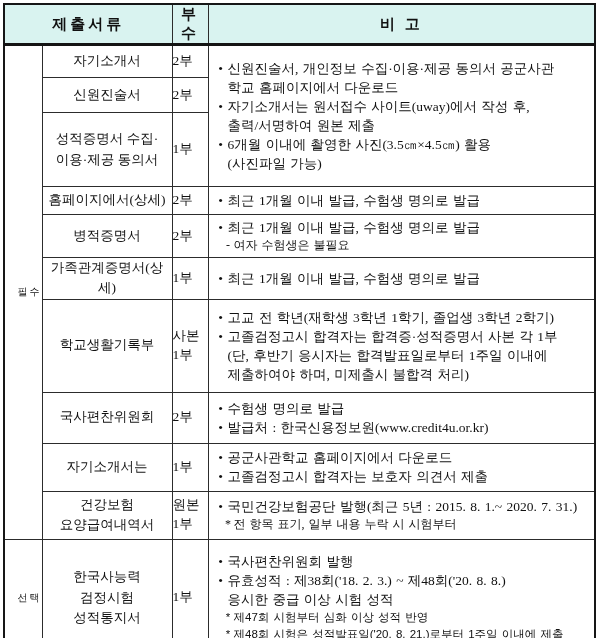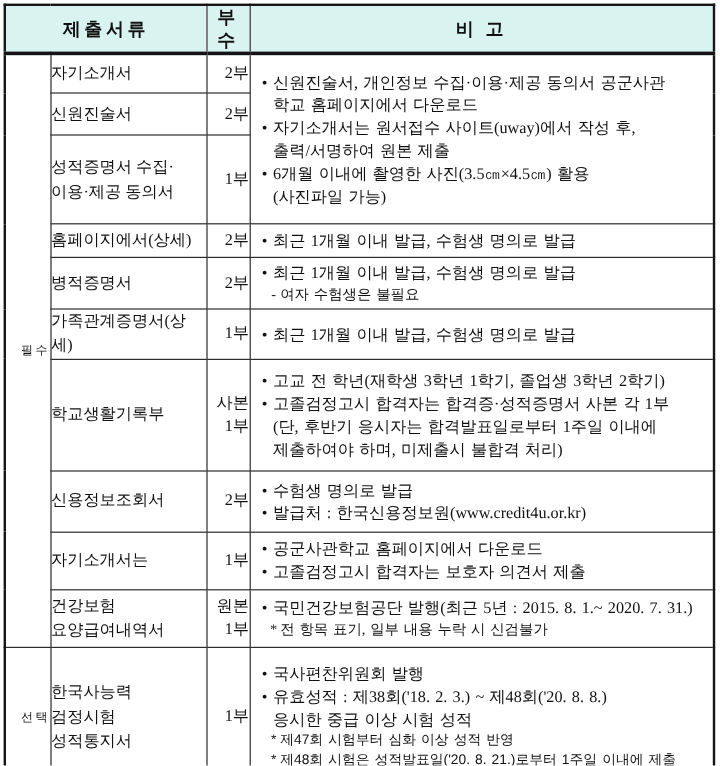--- a/index.html
+++ b/index.html
@@ -11,22 +11,22 @@
   th,td{border:1.5px solid #2c2c2c;padding:0;vertical-align:middle;overflow:hidden;}
   thead th{background:#d9f3f0;font-size:15px;font-weight:bold;
            letter-spacing:3px;text-align:center;
            border-bottom:3px solid #141414;}
   tr.hd{height:25px;}
   tr.rh1{height:33px;} tr.rh2{height:35px;} tr.rh3{height:74px;}
   tr.rh4{height:28px;} tr.rh5{height:43px;} tr.rh6{height:29px;}
   tr.rh7{height:93px;} tr.rh8{height:51px;} tr.rh9{height:48px;}
   tr.rh10{height:48px;} tr.rh11{height:118px;}
   td.cat{text-align:right;font-size:10px;letter-spacing:2px;}
-  td.name{text-align:left;font-size:13.5px;line-height:1.5;white-space:pre-line;}
-  td.cop{text-align:right;font-size:13.5px;line-height:1.4;white-space:pre-line;}
+  td.name{text-align:center;font-size:13.5px;line-height:1.5;white-space:pre-line;}
+  td.cop{text-align:left;font-size:13.5px;line-height:1.4;white-space:pre-line;}
   td.rem{padding:3px 2px 3px 5px;font-size:13.5px;}
   .ri{display:flex;line-height:19px;word-spacing:1px;}
   .mk{flex:none;width:14px;text-align:center;}
   .tx{flex:1;white-space:pre-line;}
   .ri.note{font-size:12px;line-height:17px;margin-left:9px;}
   .ri.note .mk{width:11px;}
   .ri.sans{font-family:"Liberation Sans","DejaVu Sans",sans-serif;font-size:11.5px;}
 </style>
 </head>
 <body>
@@ -123,21 +123,21 @@
             </div>
         <div class="ri">
               <span class="mk">•</span>
               <span class="tx">고졸검정고시 합격자는 합격증·성적증명서 사본 각 1부
 (단, 후반기 응시자는 합격발표일로부터 1주일 이내에
 제출하여야 하며, 미제출시 불합격 처리)</span>
             </div>
       </td>
     </tr>
     <tr class="rh8">
-      <td class="name">신용정보조회서</td>
+      <td class="name">국사편찬위원회</td>
       <td class="cop">2부</td>
       <td class="rem">
         <div class="ri">
               <span class="mk">•</span>
               <span class="tx">수험생 명의로 발급</span>
             </div>
         <div class="ri">
               <span class="mk">•</span>
               <span class="tx">발급처 : 한국신용정보원(www.credit4u.or.kr)</span>
             </div>
@@ -162,21 +162,21 @@
 요양급여내역서</td>
       <td class="cop">원본
 1부</td>
       <td class="rem">
         <div class="ri">
               <span class="mk">•</span>
               <span class="tx">국민건강보험공단 발행(최근 5년 : 2015. 8. 1.~ 2020. 7. 31.)</span>
             </div>
         <div class="ri note">
               <span class="mk">*</span>
-              <span class="tx">전 항목 표기, 일부 내용 누락 시 신검불가</span>
+              <span class="tx">전 항목 표기, 일부 내용 누락 시 시험부터</span>
             </div>
       </td>
     </tr>
     <tr class="rh11">
       <td class="cat">선택</td>
       <td class="name">한국사능력
 검정시험
 성적통지서</td>
       <td class="cop">1부</td>
       <td class="rem">

